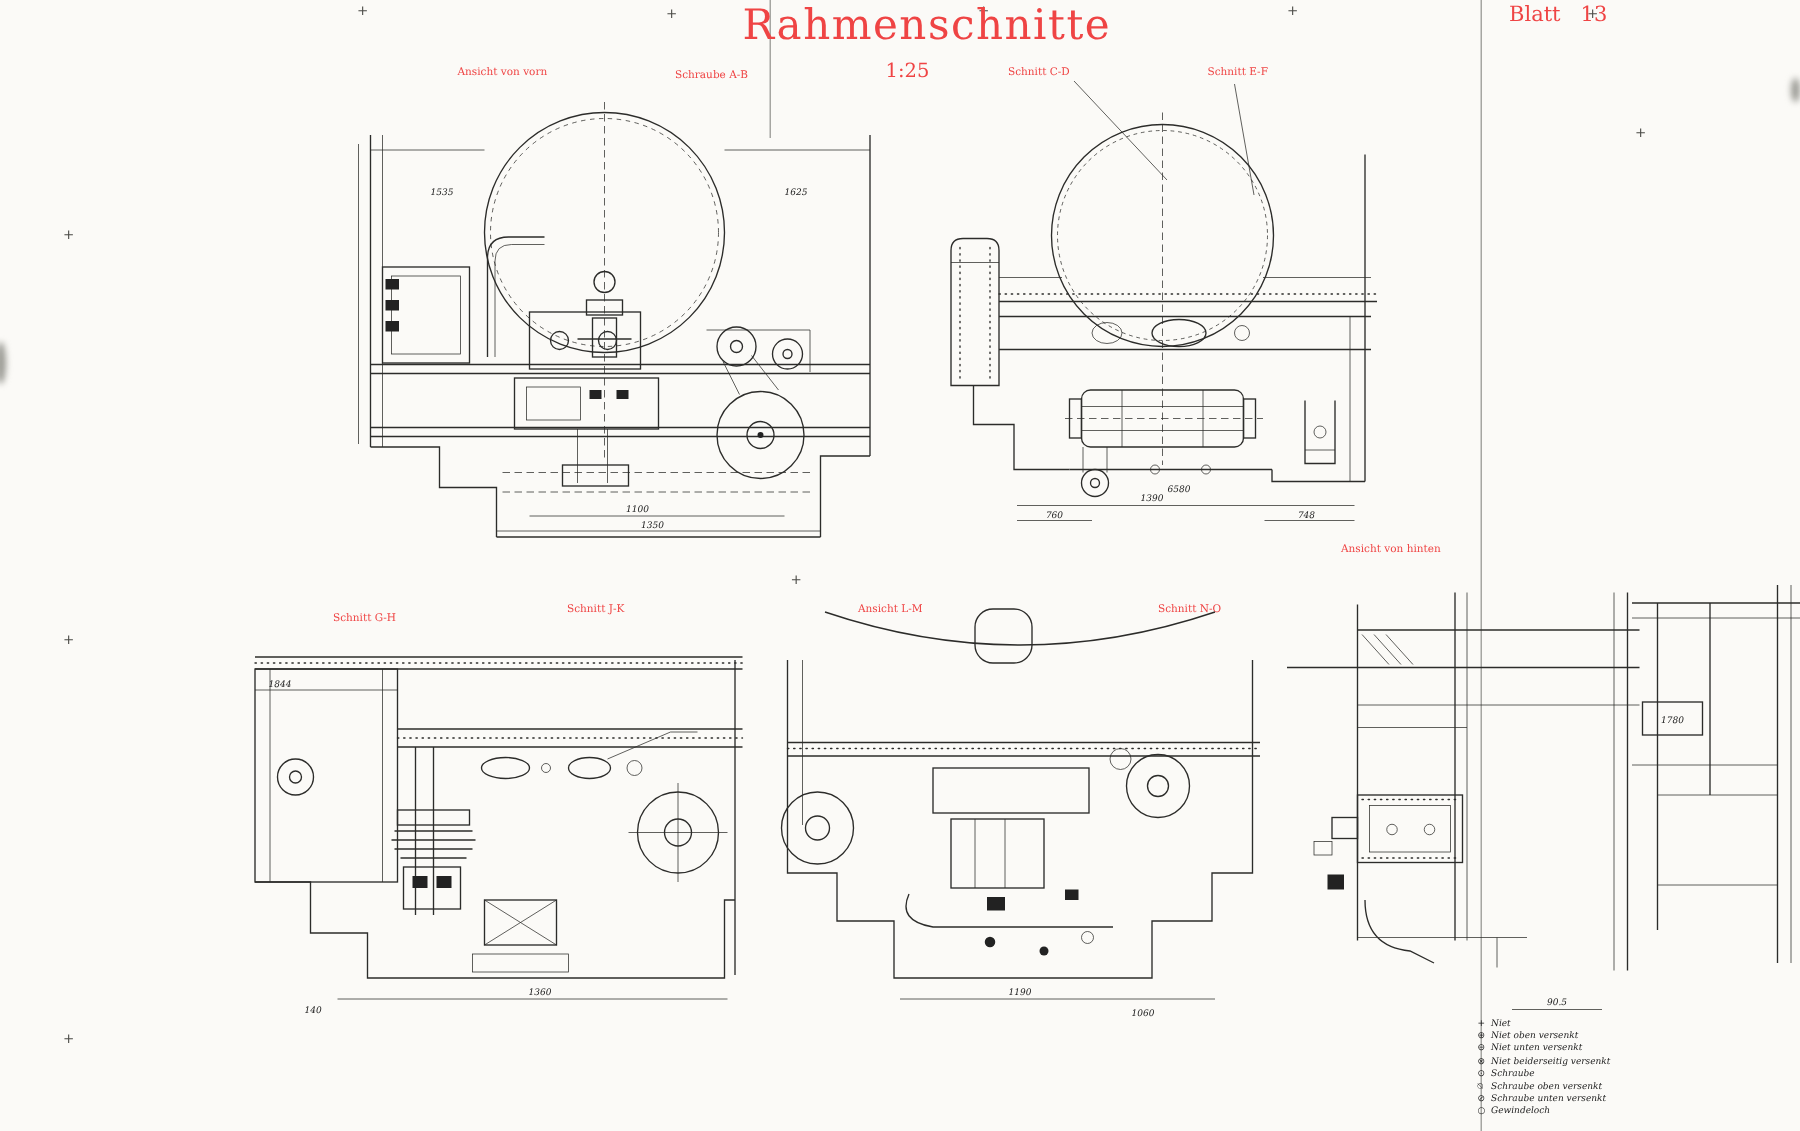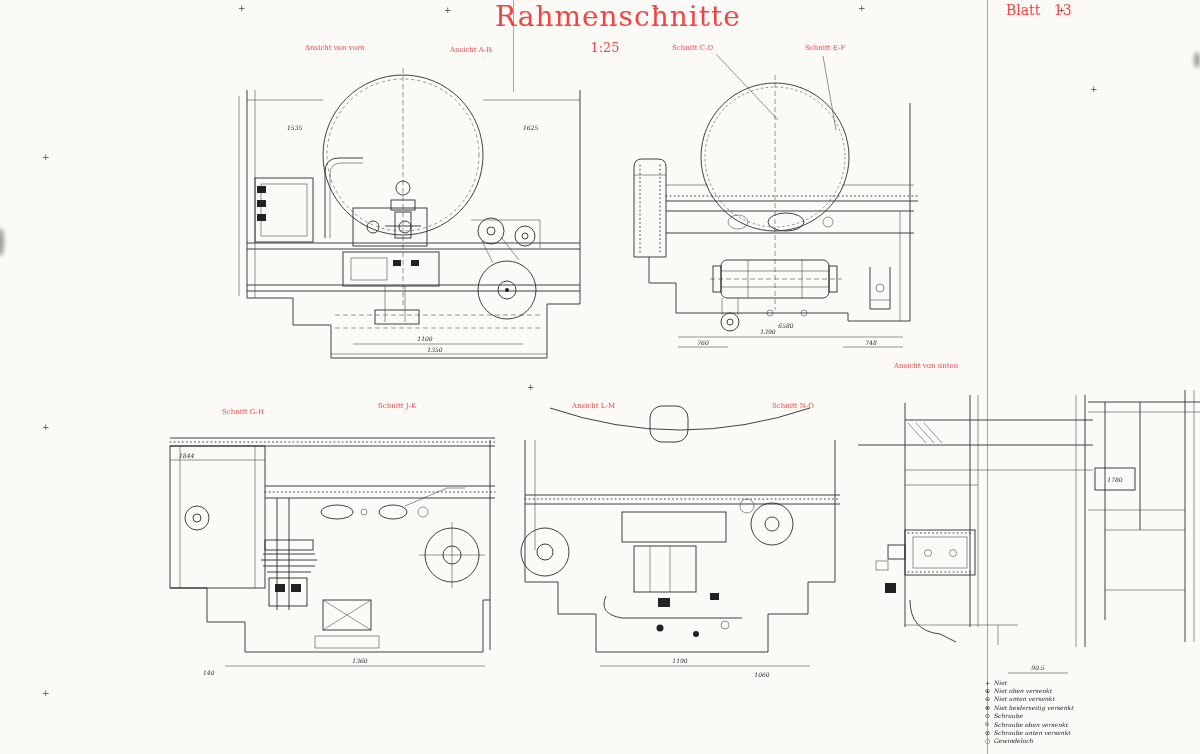--- a/index.html
+++ b/index.html
@@ -51,28 +51,28 @@
 <div class="smudge" style="left:-3px;top:228px;width:7px;height:28px;"></div>
 <div class="smudge" style="left:1194px;top:52px;width:6px;height:16px;"></div>
 
 <div class="abs script title" style="left:495px;top:0px;width:230px;">Rahmenschnitte</div>
 <div class="abs script scale" style="left:555px;top:40px;width:100px;">1:25</div>
 <div class="abs script blatt" style="left:1006px;top:2px;">
   <span>Blatt</span>&nbsp;&nbsp;&nbsp;<span>13</span>
 </div>
 
 <div class="abs script sec-label" style="left:305px;top:44px;">Ansicht von vorn</div>
-<div class="abs script sec-label" style="left:450px;top:46px;">Ansicht A-B</div>
+<div class="abs script sec-label" style="left:450px;top:46px;">Schraube A-B</div>
 <div class="abs script sec-label" style="left:672px;top:44px;">Schnitt C-D</div>
 <div class="abs script sec-label" style="left:805px;top:44px;">Schnitt E-F</div>
 <div class="abs script sec-label" style="left:222px;top:408px;">Schnitt G-H</div>
 <div class="abs script sec-label" style="left:378px;top:402px;text-align:center;">Schnitt J-K</div>
 <div class="abs script sec-label" style="left:572px;top:402px;">Ansicht L-M</div>
 <div class="abs script sec-label" style="left:728px;top:402px;margin-left:44px;">Schnitt N-O</div>
-<div class="abs script sec-label" style="left:894px;top:362px;">Ansicht von unten</div>
+<div class="abs script sec-label" style="left:894px;top:362px;">Ansicht von hinten</div>
 
 <div class="panel" style="left:618px;top:50px;width:320px;height:90px;">
   <svg viewBox="0 0 320 90">
     <line class="ln thin" x1="98" y1="4" x2="160" y2="70"></line>
     <line class="ln thin" x1="205" y1="6" x2="218" y2="80"></line>
   </svg>
 </div>
 
 <div class="panel" style="left:235px;top:60px;width:365px;height:320px;">
   <svg viewBox="0 0 365 320">

